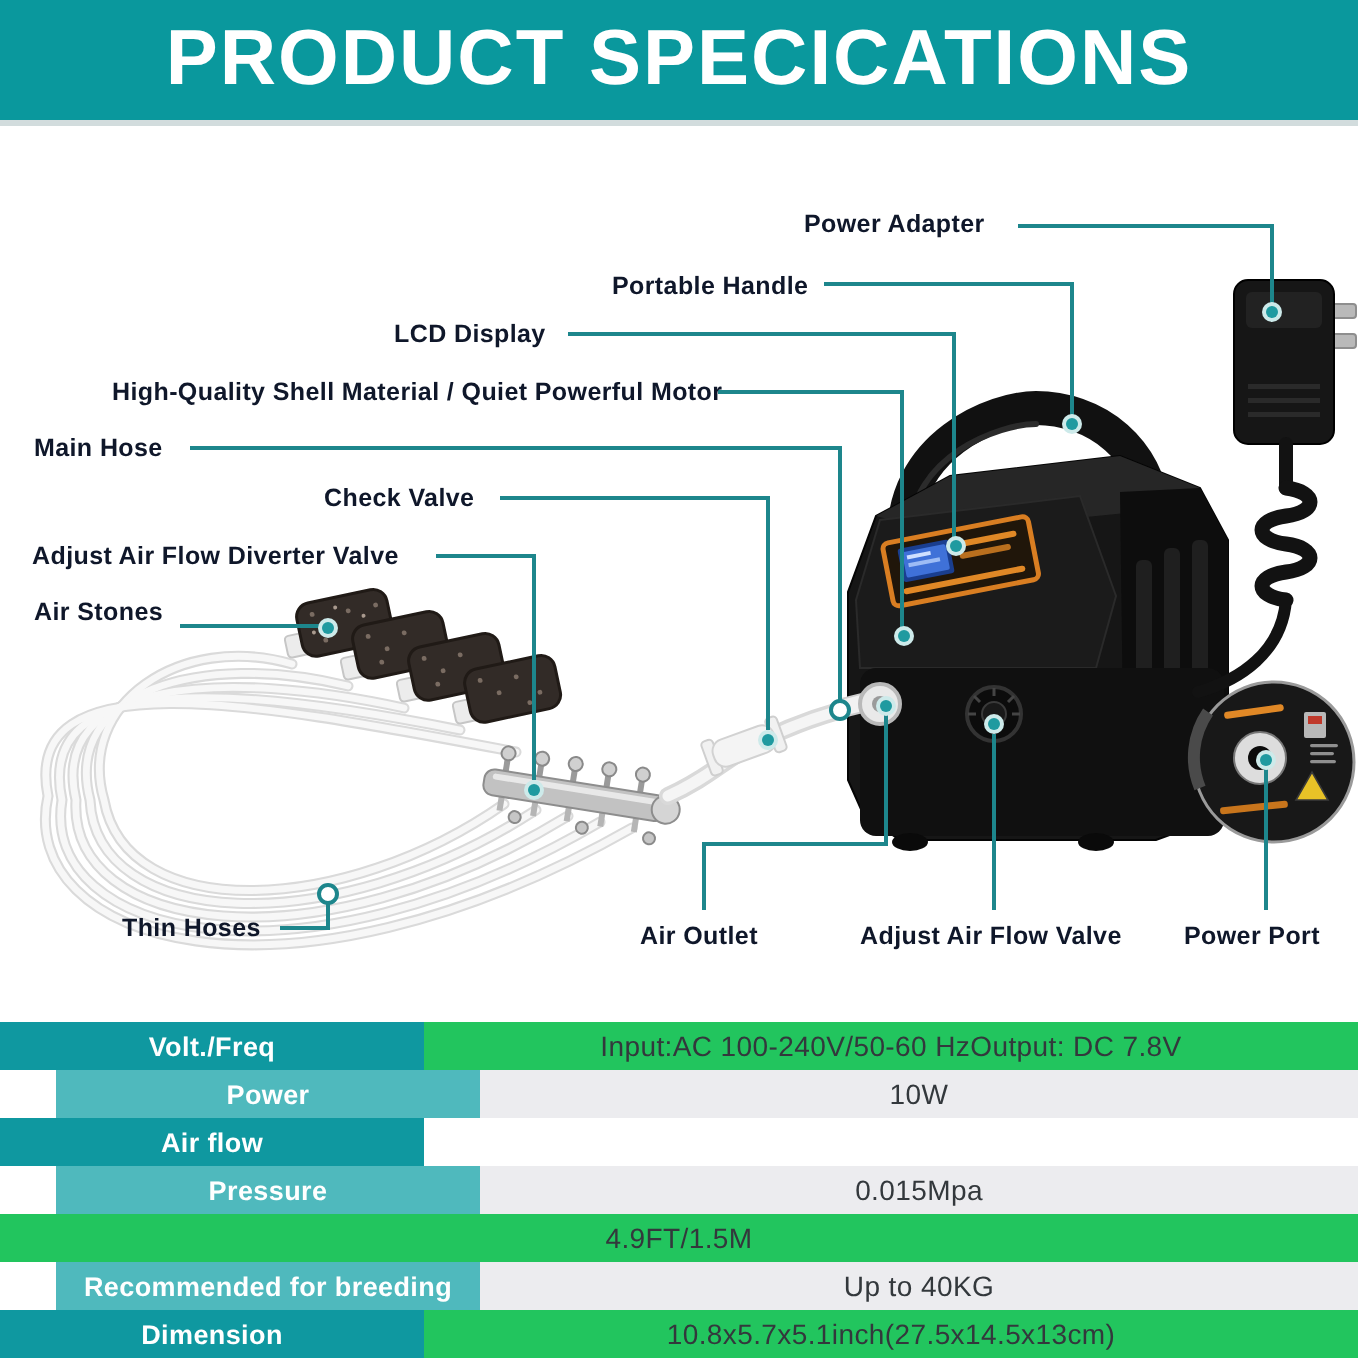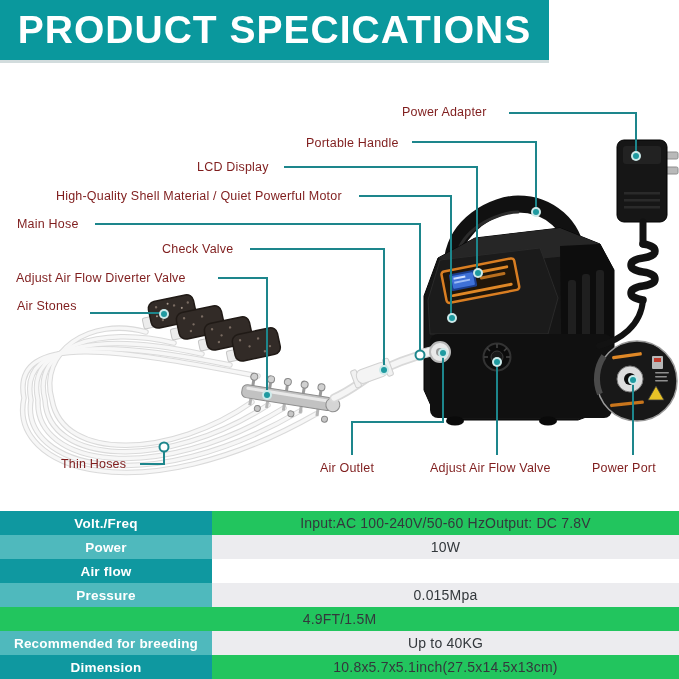--- a/index.html
+++ b/index.html
@@ -3,50 +3,50 @@
 <meta charset="utf-8">
 <style>
   html,body{margin:0;padding:0;}
   body{
     width:679px;height:679px;position:relative;overflow:hidden;
     background:#ffffff;
     font-family:"Liberation Sans","DejaVu Sans",sans-serif;
   }
   
   .banner{
-    position:absolute;left:0;top:0;width:549px;height:63px;
+    position:absolute;left:0;top:0;width:679px;height:63px;
     background:#0a989d;display:flex;align-items:center;justify-content:center;
     border-bottom:3px solid #d2dcdd;box-sizing:border-box;z-index:3;
   }
   .banner h1{
     margin:0;color:#ffffff;font-size:39px;font-weight:bold;
     letter-spacing:1px;white-space:nowrap;
   }
   
   #art{position:absolute;left:0;top:0;z-index:1;}
   .callout{
-    position:absolute;z-index:2;color:#7f1d1d;font-size:12.5px;font-weight:normal;
+    position:absolute;z-index:2;color:#0f172a;font-size:12.5px;font-weight:bold;
     letter-spacing:.2px;white-space:nowrap;line-height:14px;
   }
   
   .spec-table{
     position:absolute;left:0;top:511px;width:679px;z-index:3;text-align:center;
   }
   .spec-row{display:flex;height:24px;}
   .spec-label{
     width:212px;display:flex;align-items:center;justify-content:center;
     color:#ffffff;font-size:13.5px;font-weight:bold;letter-spacing:.2px;
   }
   .spec-value{
     flex:1;display:flex;align-items:center;justify-content:center;
     color:#33383c;font-size:14px;letter-spacing:.2px;
   }
   .r-dark .spec-label{background:#0f98a0;}
   .r-dark .spec-value{background:#22c55e;}
-  .r-light .spec-label{background:#4fb9bd;}
+  .r-light .spec-label{background:#4fb9bd;margin-left:28px;}
   .r-light .spec-value{background:#ececef;}
 </style>
 </head>
 <body>
 
 <div class="banner">
   <h1>PRODUCT SPECICATIONS</h1>
 </div>
 
 <svg id="art" width="679" height="679" viewBox="0 0 679 679">

